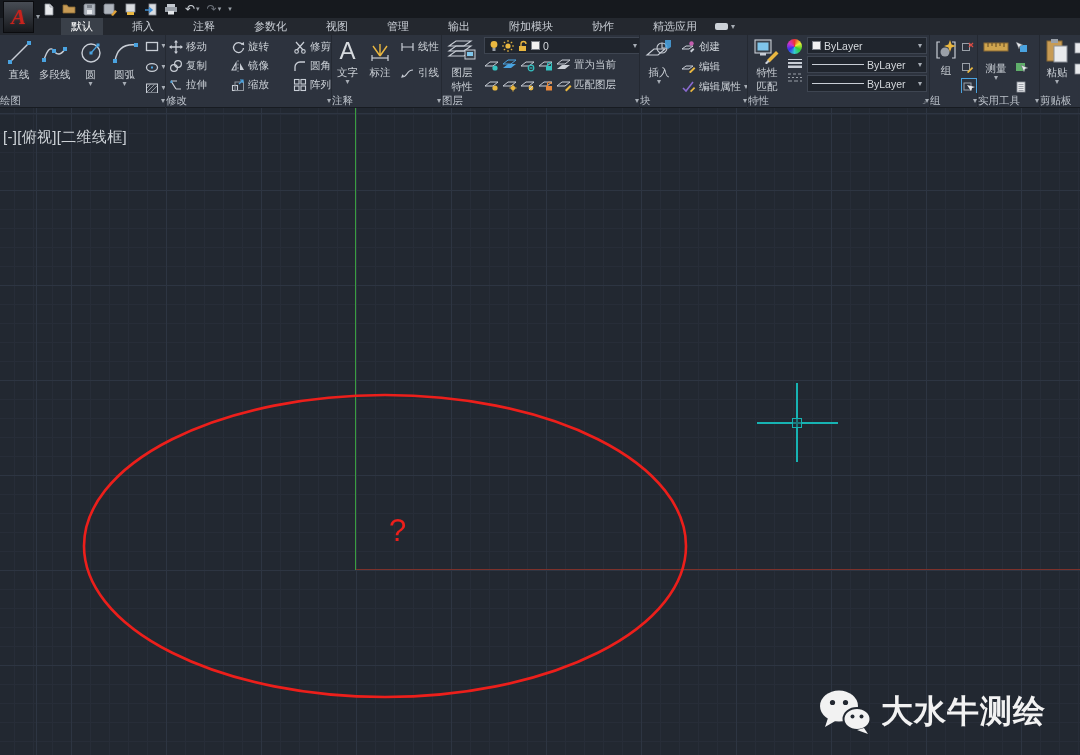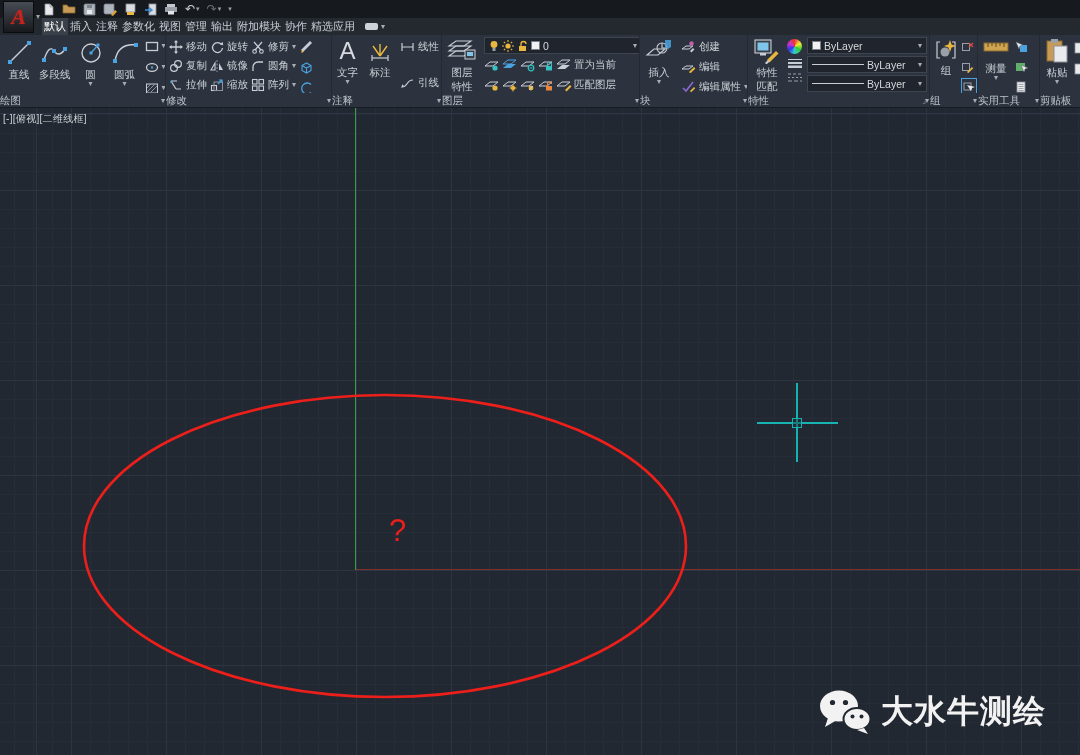--- a/index.html
+++ b/index.html
@@ -15,21 +15,21 @@
   .qbtn.dim .uglyph { color:#6b7078; }
   .qcaret { font-size:7px; color:#9aa0a8; }
 
   
   .logo { position:absolute; top:1px; left:3px; width:31px; height:32px; z-index:9; background:linear-gradient(#474c54,#17191d); border:1px solid #0b0c0f; display:flex; align-items:center; justify-content:center; }
   .logo .a { color:#c8231d; font-size:22px; font-weight:bold; font-style:italic; font-family:"Liberation Serif",serif; text-shadow:0 0 2px rgba(200,35,29,.5); }
   .logo-caret { position:absolute; left:36px; top:12px; font-size:8px; color:#9aa0a8; z-index:9; }
 
   
   .tabrow { height:17px; background:#24282f; display:flex; align-items:stretch; padding-left:42px; font-size:11px; color:#c9ced5; flex:none; position:relative; }
-  .tab { padding:0 2px; display:flex; align-items:center; cursor:default; }
+  .tab { padding:0 10px; display:flex; align-items:center; cursor:default;margin-left:19px; }
   .tab.active { background:#3a4049; color:#ffffff; }
   .ribbon-toggle { display:flex; align-items:center; gap:3px; margin-left:8px; }
   .ribbon-toggle .pill { width:13px; height:7px; background:#cdd2d8; border-radius:2px; display:inline-block; }
 
   
   .ribbon { height:73px; background:#2d333e; display:flex; flex:none; border-bottom:1px solid #171b21; }
   .panel { display:flex; flex-direction:column; border-right:1px solid #242932; height:73px; flex:none; }
   .pbody { flex:1; display:flex; padding:2px 2px 0 3px; gap:2px; align-items:flex-start; overflow:hidden; }
   .pfoot { height:15px; font-size:10.5px; color:#bdc3cb; display:flex; align-items:center; justify-content:space-between; gap:4px; flex:none; position:relative; }
   .caret { font-size:8px; color:#a7adb5; line-height:1; }
@@ -53,21 +53,21 @@
 
   
   .canvas { position:relative; flex:1; background-color:#222831; overflow:hidden;
     background-image:
       repeating-linear-gradient(to right, #2d3542 0 1px, transparent 1px 95px),
       repeating-linear-gradient(to bottom, #2d3542 0 1px, transparent 1px 95px),
       repeating-linear-gradient(to right, #272d38 0 1px, transparent 1px 19px),
       repeating-linear-gradient(to bottom, #272d38 0 1px, transparent 1px 19px);
     background-position: 71px 0, 0 82px, 14px 0, 0 6px;
   }
-  .vp-label { position:absolute; left:3px; top:4px; font-size:10px; color:#cdd2d7; letter-spacing:.3px; }
+  .vp-label { position:absolute; left:3px; top:20px; font-size:15px; color:#cdd2d7; letter-spacing:.3px; }
   .axis-y { position:absolute; left:355px; top:0; width:1.4px; height:462px; background:#3a9e3f; }
   .axis-x { position:absolute; left:356px; top:461px; height:1.3px; width:724px; background:#7c312b; }
   .ellipse-svg { position:absolute; left:81px; top:283px; }
   .qmark { position:absolute; left:389px; top:407px; color:#ec1f1b; font-size:31px; line-height:1; }
   .ch-h { position:absolute; left:757px; top:314px; width:81px; height:1.6px; background:#17b3b3; }
   .ch-v { position:absolute; left:796px; top:275px; width:1.6px; height:79px; background:#17b3b3; }
   .ch-box { position:absolute; left:792px; top:310px; width:10px; height:10px; border:1.6px solid #17b3b3; background:rgba(34,40,49,.4); }
 
   .watermark { position:absolute; right:34px; bottom:20px; display:flex; align-items:center; gap:10px; }
   .watermark .wm-text { color:#f2f2f2; font-size:32px; font-weight:bold; letter-spacing:1px; }
@@ -221,21 +221,21 @@
             </div>
         </div>
       </div>
       <div class="pfoot">
           <span>绘图</span>
           <span class="caret">▾</span>
         </div>
     </div>
 
     <div class="panel" style="width:166px">
-      <div class="pbody" style="gap:3px">
+      <div class="pbody" style="gap:24px">
         <div class="vcol">
           <div class="tool">
               <svg class="ic" width="14" height="14" viewBox="0 0 14 14">
                 <path d="M7 1v12M1 7h12" stroke="#c9ced6" stroke-width="1.3"></path>
                 <path d="M7 0l2 2.6H5zM7 14l2-2.6H5zM0 7l2.6-2v4zM14 7l-2.6-2v4z" fill="#c9ced6"></path>
               </svg>
               <span>移动</span>
             </div>
           <div class="tool">
               <svg class="ic" width="14" height="14" viewBox="0 0 14 14">
@@ -338,21 +338,21 @@
           <span class="caret">▾</span>
         </div>
         <div class="bigbtn">
           <svg class="ic" width="26" height="26" viewBox="0 0 26 26">
               <path d="M13 18L6 8M13 18V6M13 18l7-10" stroke="#e9b740" stroke-width="1.4" fill="none"></path>
               <path d="M5 20h16" stroke="#c9ced6" stroke-width="1.2"></path>
               <path d="M5 17v6M21 17v6" stroke="#c9ced6" stroke-width="1.2"></path>
             </svg>
           <span class="lbl">标注</span>
         </div>
-        <div class="vcol" style="gap:17px">
+        <div class="vcol" style="gap:7px">
           <div class="tool">
               <svg class="ic" width="15" height="12" viewBox="0 0 15 12">
                 <path d="M2 6h11M2 2v8M13 2v8" stroke="#c9ced6" stroke-width="1.2"></path>
               </svg>
               <span>线性</span>
             </div>
           <div class="tool">
               <svg class="ic" width="15" height="12" viewBox="0 0 15 12">
                 <path d="M2 10c6 0 4-7 11-7" fill="none" stroke="#c9ced6" stroke-width="1.2"></path>
                 <path d="M1 11l3-2-1.6-1.8z" fill="#c9ced6"></path>

